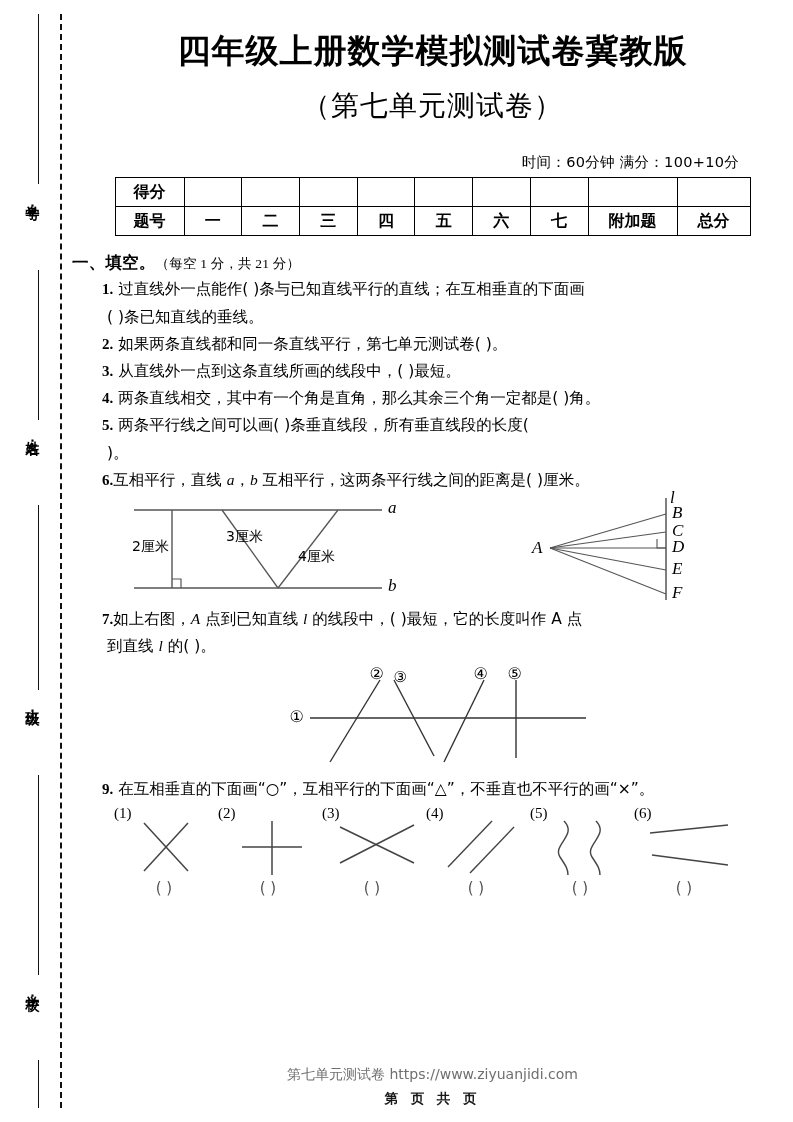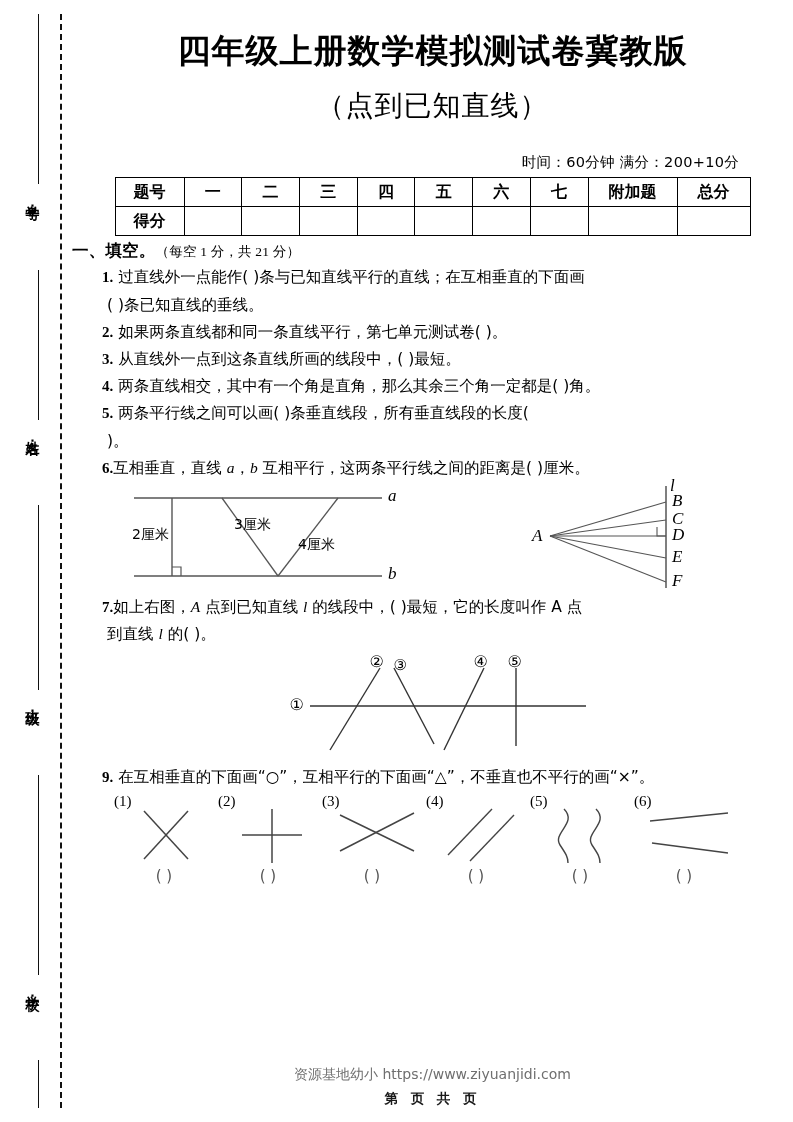--- a/index.html
+++ b/index.html
@@ -101,21 +101,21 @@
     font-size: 16px;
     font-weight: bold;
     padding: 0;
   }
   table.score-table td.hdr-first { width: 68px; }
   table.score-table td.extra { width: 88px; }
   table.score-table td.total { width: 72px; }
 
   
   .section-head {
-    margin: 4px 0 2px 0;
+    margin: 16px 0 2px 0;
     font-family: "DejaVu Sans", sans-serif;
     font-size: 16.5px;
     font-weight: bold;
     letter-spacing: 0.2px;
   }
   .section-head .pts {
     font-weight: normal;
     font-size: 13.5px;
     font-family: "Liberation Serif", serif;
   }
@@ -237,51 +237,51 @@
   <div class="margin-rule" style="top:505px; height:185px;"></div>
   <div class="margin-label" style="top:700px;">班级：</div>
   <div class="margin-rule" style="top:775px; height:200px;"></div>
   <div class="margin-label" style="top:985px;">学校：</div>
   <div class="margin-rule" style="top:1060px; height:48px;"></div>
 </div>
 
 <div class="sheet">
 
   <div class="title-main">四年级上册数学模拟测试卷冀教版</div>
-  <div class="title-sub">（点到已知直线）</div>
-
-  <div class="meta-line">时间：60分钟 满分：200+10分</div>
+  <div class="title-sub">（第七单元测试卷）</div>
+
+  <div class="meta-line">时间：60分钟 满分：100+10分</div>
 
   <div class="score-table-wrap">
     <table class="score-table">
       <tbody>
           <tr>
+        <td class="hdr-first">得分</td>
+        <td></td>
+        <td></td>
+        <td></td>
+        <td></td>
+        <td></td>
+        <td></td>
+        <td></td>
+        <td class="extra"></td>
+        <td class="total"></td>
+      </tr>
+      <tr>
         <td class="hdr-first">题号</td>
         <td>一</td>
         <td>二</td>
         <td>三</td>
         <td>四</td>
         <td>五</td>
         <td>六</td>
         <td>七</td>
         <td class="extra">附加题</td>
         <td class="total">总分</td>
       </tr>
-      <tr>
-        <td class="hdr-first">得分</td>
-        <td></td>
-        <td></td>
-        <td></td>
-        <td></td>
-        <td></td>
-        <td></td>
-        <td></td>
-        <td class="extra"></td>
-        <td class="total"></td>
-      </tr>
     </tbody>
       </table>
   </div>
 
   <div class="section-head">
     <span>一、填空。</span><span class="pts">（每空 1 分，共 21 分）</span>
   </div>
 
   <div class="q">
     <span class="num">1.</span>
@@ -308,38 +308,38 @@
 
   <div class="q">
     <span class="num">5.</span>
     <span>两条平行线之间可以画(            )条垂直线段，所有垂直线段的长度(</span>
   </div>
   <div class="q indent2">
     <span>)。</span>
   </div>
 
   <div class="q">
-    <span class="num">6.</span><span>互相垂直，直线 </span><span class="ital">a</span><span>，</span><span class="ital">b</span><span> 互相平行，这两条平行线之间的距离是(      )厘米。</span>
+    <span class="num">6.</span><span>互相平行，直线 </span><span class="ital">a</span><span>，</span><span class="ital">b</span><span> 互相平行，这两条平行线之间的距离是(      )厘米。</span>
   </div>
 
   <div class="fig-row6">
 
     <div class="fig6-left">
       <svg width="300" height="104" viewBox="0 0 300 104">
         <line x1="4" y1="14" x2="252" y2="14" stroke="#555" stroke-width="1.6"></line>
         <line x1="4" y1="92" x2="252" y2="92" stroke="#555" stroke-width="1.6"></line>
         <line x1="42" y1="14" x2="42" y2="92" stroke="#555" stroke-width="1.4"></line>
         <line x1="92" y1="14" x2="148" y2="92" stroke="#555" stroke-width="1.3"></line>
         <line x1="148" y1="92" x2="208" y2="14" stroke="#555" stroke-width="1.3"></line>
         <polyline points="42,83 51,83 51,92" fill="none" stroke="#555" stroke-width="1.2"></polyline>
       </svg>
       <div class="fig-label-ital" style="position:absolute; left:258px; top:2px;">a</div>
       <div class="fig-label-ital" style="position:absolute; left:258px; top:80px;">b</div>
       <div style="position:absolute; left:2px; top:42px; font-family:'DejaVu Sans',sans-serif; font-size:14px;">2厘米</div>
-      <div style="position:absolute; left:96px; top:32px; font-family:'DejaVu Sans',sans-serif; font-size:14px;margin-left:8px;">3厘米</div>
+      <div style="position:absolute; left:96px; top:32px; font-family:'DejaVu Sans',sans-serif; font-size:14px;">3厘米</div>
       <div style="position:absolute; left:168px; top:52px; font-family:'DejaVu Sans',sans-serif; font-size:14px;">4厘米</div>
     </div>
 
     <div class="fig6-right">
       <svg width="190" height="112" viewBox="0 0 190 112">
         <line x1="142" y1="6" x2="142" y2="108" stroke="#555" stroke-width="1.5"></line>
         <line x1="26" y1="56" x2="142" y2="22" stroke="#555" stroke-width="1.1"></line>
         <line x1="26" y1="56" x2="142" y2="40" stroke="#555" stroke-width="1.1"></line>
         <line x1="26" y1="56" x2="142" y2="56" stroke="#555" stroke-width="1.1"></line>
         <line x1="26" y1="56" x2="142" y2="78" stroke="#555" stroke-width="1.1"></line>
@@ -434,16 +434,16 @@
     <div class="q9-cell" style="left:520px;">
       <div class="q9-tag">(6)</div>
       <svg class="q9-art" viewBox="0 0 92 58">
         <line x1="8" y1="14" x2="86" y2="6" stroke="#444" stroke-width="1.4"></line>
         <line x1="10" y1="36" x2="86" y2="46" stroke="#444" stroke-width="1.4"></line>
       </svg>
       <div class="q9-paren">(        )</div>
     </div>
   </div>
 
-  <div class="footer-src">资源基地幼小 https://www.ziyuanjidi.com</div>
+  <div class="footer-src">第七单元测试卷 https://www.ziyuanjidi.com</div>
   <div class="footer-page">第 页 共 页</div>
 
 </div>
 
 </body></html>

